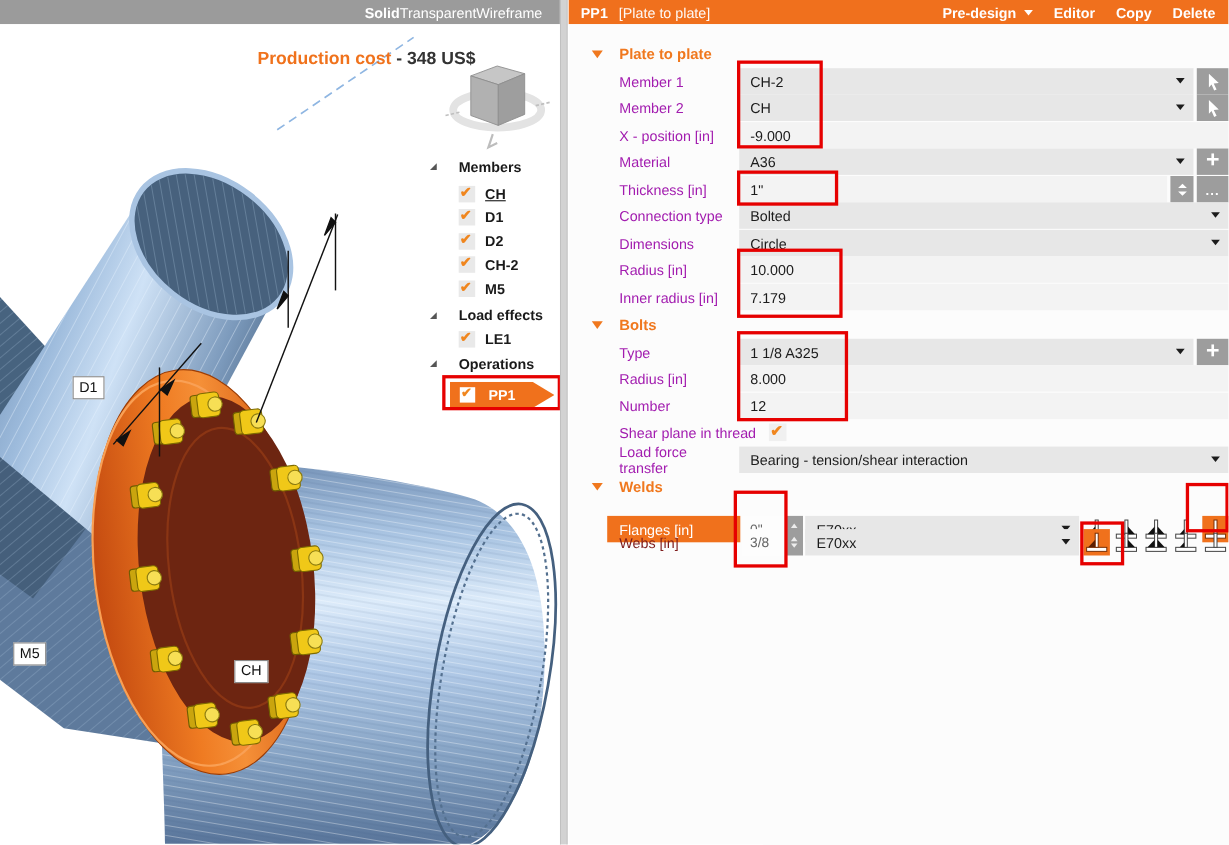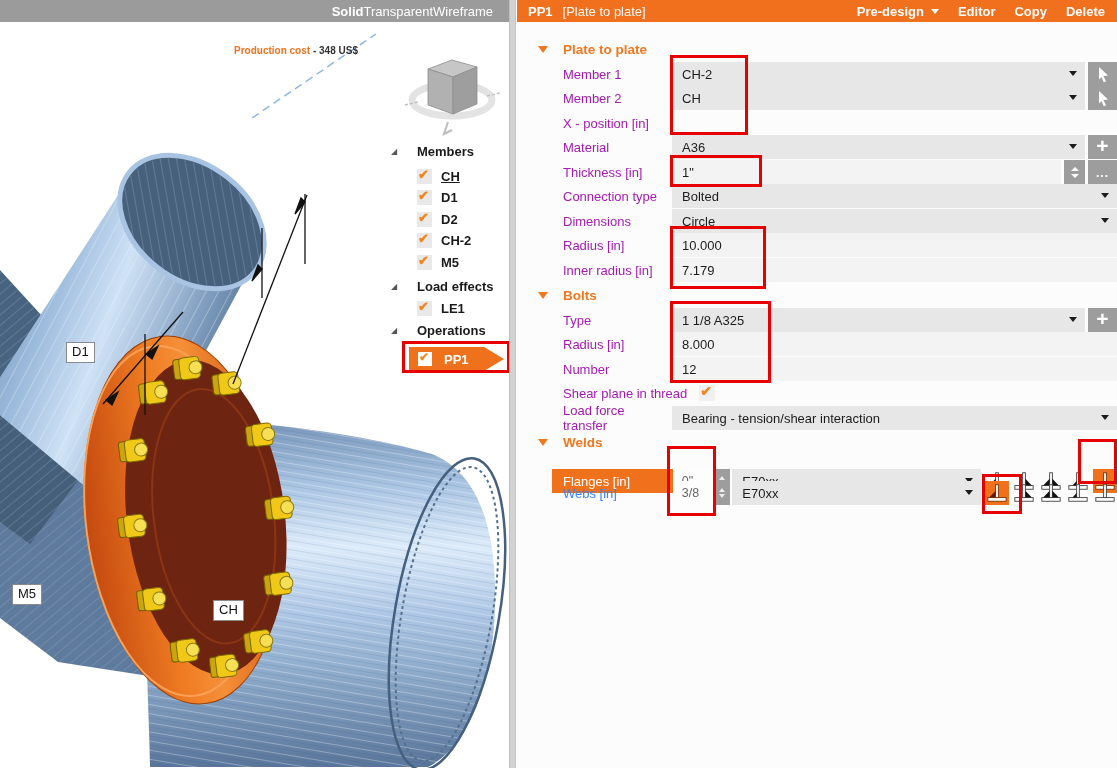--- a/index.html
+++ b/index.html
@@ -18,21 +18,21 @@
     color:#fff; font-size:13px; display:flex; align-items:center; padding:0 12px 0 11px; }
   .op-header .opid { font-weight:bold; }
   .op-header .optype { margin-left:10px; opacity:.96; }
   .op-header .right { margin-left:auto; display:flex; align-items:flex-start; gap:19px; }
   .op-header .predesign { font-weight:bold; display:flex; align-items:center; gap:7px; }
   .op-header .caret-w { width:0; height:0; border-left:4px solid transparent; border-right:4px solid transparent; border-top:5px solid #fff; }
   .op-header .hbtn { font-weight:bold; }
 
   
   .viewport { position:absolute; left:0; top:22px; width:509px; height:746px; background:#fff; overflow:hidden; }
-  .prodcost { position:absolute; left:234px; top:23px; font-size:10px; color:#333; font-weight:bold; }
+  .prodcost { position:absolute; left:234px; top:23px; font-size:16px; color:#333; font-weight:bold; }
   .prodcost .pc-label { color:#F0721C; }
   .model-tag { position:absolute; background:#fff; border:1px solid #8a8a8a; color:#111;
     font-size:13px; padding:1px 5px 2px 5px; line-height:16px; }
 
   
   .tree-row { position:absolute; left:391px; height:20px; display:flex; align-items:center; font-size:13px; color:#1a1a1a; }
   .tree-tri { font-size:8px; color:#555; width:10px; }
   .tree-head { font-weight:bold; margin-left:16px; }
   .tree-item { margin-left:26px; display:flex; align-items:center; }
   .cb { width:15px; height:15px; background:#e9e9e9; position:relative; }
@@ -64,21 +64,21 @@
   .sbtn.plus { font-size:21px; font-weight:bold; padding-bottom:2px; }
   .sbtn.dots { font-size:12px; font-weight:bold; letter-spacing:1px; align-items:flex-end; padding-bottom:4px; }
   .spin { width:21px; margin-left:3px; background:#9D9D9D; display:flex; flex-direction:column; align-items:center; justify-content:center; gap:3px; }
   .spin .up { width:0; height:0; border-left:4px solid transparent; border-right:4px solid transparent; border-bottom:4.5px solid #fff; }
   .spin .dn { width:0; height:0; border-left:4px solid transparent; border-right:4px solid transparent; border-top:4.5px solid #fff; }
   .chk { width:16px; height:16px; background:#F0F0F0; position:relative; align-self:center; }
   .chk::before { content:"✔"; position:absolute; left:1px; top:-2px; color:#F0861E; font-size:14px; font-weight:bold; }
 
   
   .wr { position:absolute; left:35px; right:0; height:24px; display:flex; align-items:stretch; font-size:13px; }
-  .wr .wlbl { width:122px; display:flex; align-items:center; padding-left:11px; color:#3b82f6; }
+  .wr .wlbl { width:122px; display:flex; align-items:center; padding-left:11px; color:#7f1d1d; }
   .wr .wlbl.sel { background:#F0711C; color:#fff; }
   .wr .wval { width:38px; margin-left:2px; background:#FDFDFD; color:#666; display:flex; align-items:center; padding-left:7px; font-size:12.5px; }
   .wr .wspin { width:16px; margin-left:2px; background:#9D9D9D; display:flex; flex-direction:column; align-items:center; justify-content:center; gap:2px; }
   .wr .wspin .up { width:0; height:0; border-left:3.5px solid transparent; border-right:3.5px solid transparent; border-bottom:4px solid #EDEDED; }
   .wr .wspin .dn { width:0; height:0; border-left:3.5px solid transparent; border-right:3.5px solid transparent; border-top:4px solid #EDEDED; }
   .wr .wdd { width:251px; margin-left:2px; }
   .wicons { display:flex; margin-left:4px; gap:3px; align-items:center; }
   .wicon { width:24px; height:24px; display:flex; align-items:center; justify-content:center; }
   .wicon.sel { background:#F0711C; }
 </style>
@@ -364,20 +364,23 @@
           <span>CH</span>
         </span>
       <span class="sbtn">
           <svg width="16" height="17" viewBox="0 0 16 17">
             <path d="M4,1 L13,9.5 L8.4,9.9 L11,15.3 L8.8,16.3 L6.4,10.9 L4,13.5 Z" fill="#fff"></path>
           </svg>
         </span>
     </div>
     <div class="pr" style="top:89px;">
       <span class="lbl">X - position [in]</span>
+      <span class="fld inp grow">
+          <span>-9.000</span>
+        </span>
     </div>
     <div class="pr" style="top:113px;">
       <span class="lbl">Material</span>
       <span class="fld dd grow">
           <span>A36</span>
         </span>
       <span class="sbtn plus">+</span>
     </div>
     <div class="pr" style="top:138px;">
       <span class="lbl">Thickness [in]</span>

